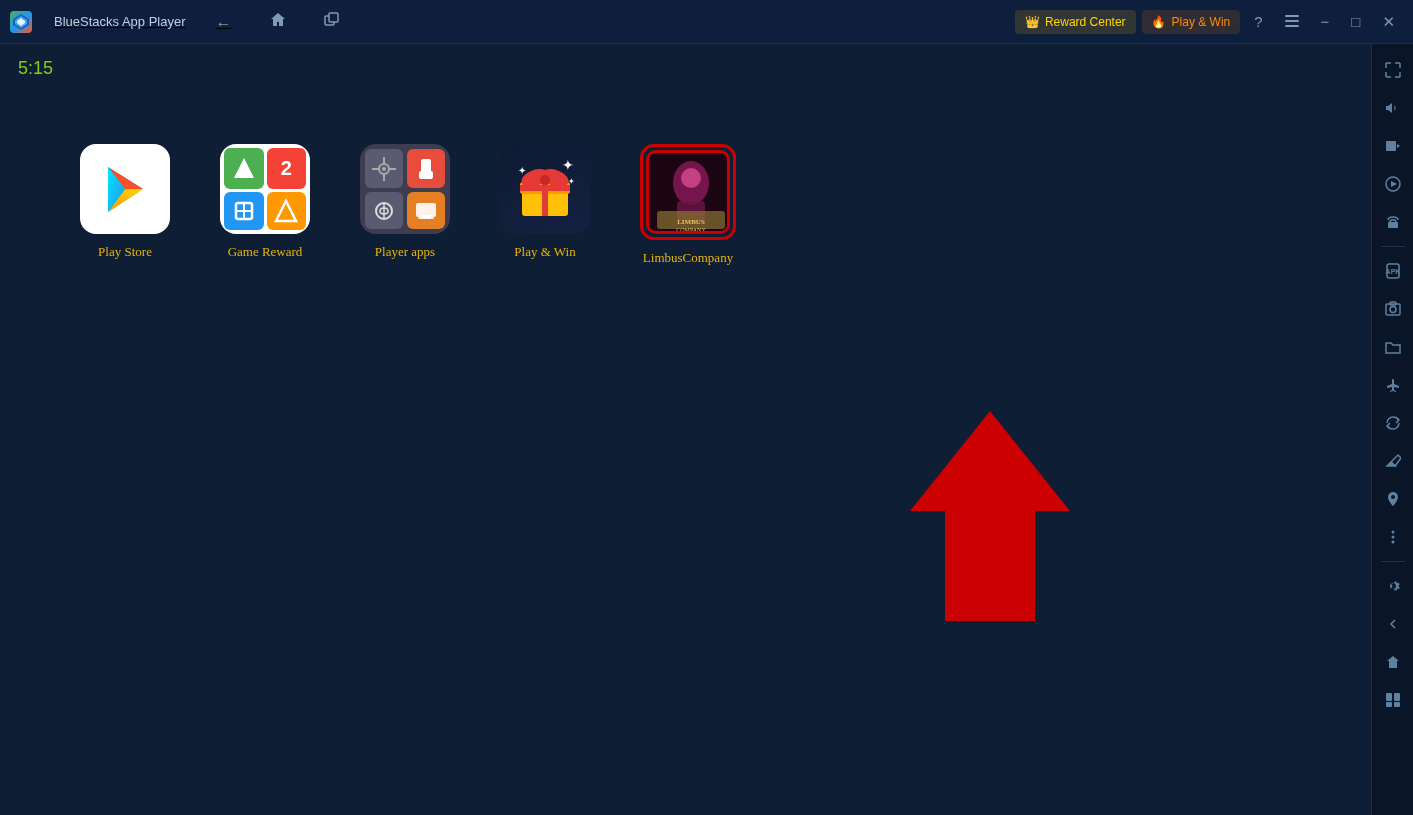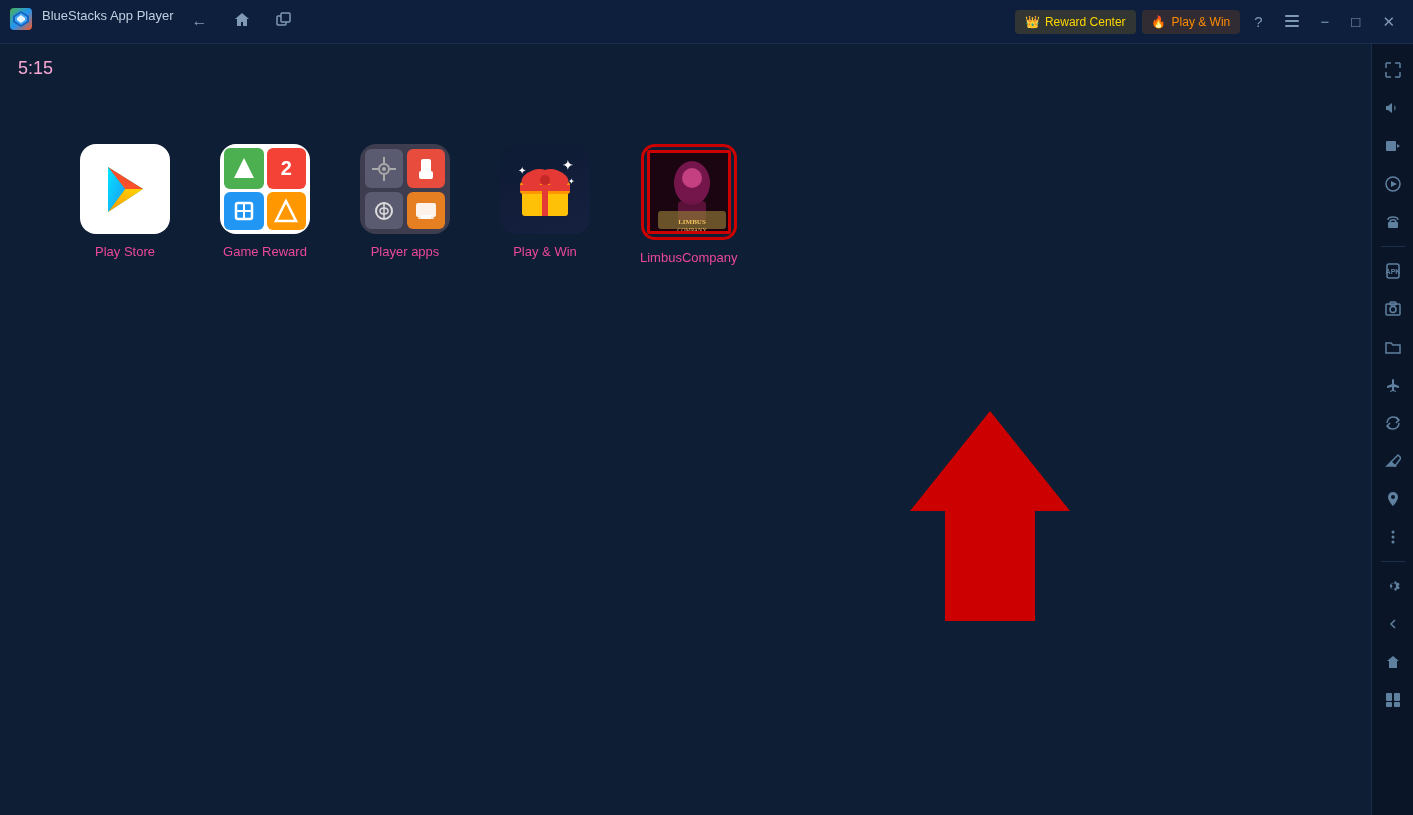--- a/index.html
+++ b/index.html
@@ -18,23 +18,24 @@
       background: #0d1f3c;
       height: 44px;
       display: flex;
       align-items: center;
       padding: 0 10px;
       flex-shrink: 0;
       border-bottom: 1px solid #1a2d4a;
     }
     #titlebar-left {
       display: flex;
-      align-items: flex-start;
-      gap: 10px;
+      align-items: center;
+      gap: 22px;
       flex: 1;
+      text-decoration: underline;
     }
     .brand-logo {
       width: 22px;
       height: 22px;
       border-radius: 4px;
       background: linear-gradient(135deg, #4CAF50 0%, #2196F3 50%, #FF5722 100%);
       display: flex;
       align-items: center;
       justify-content: center;
       font-size: 10px;
@@ -105,21 +106,21 @@
       flex: 1;
       background: #0e1e35;
       position: relative;
       overflow: hidden;
     }
 
     #clock {
       position: absolute;
       top: 14px;
       left: 18px;
-      color: #f9a8d4;
+      color: #84cc16;
       font-size: 18px;
       font-weight: 400;
     }
 
     
     #app-grid {
       display: flex;
       align-items: flex-start;
       gap: 50px;
       position: absolute;
@@ -139,23 +140,24 @@
       width: 90px;
       height: 90px;
       border-radius: 16px;
       display: flex;
       align-items: center;
       justify-content: center;
       overflow: hidden;
     }
 
     .app-label {
-      color: #ec4899;
+      color: #eab308;
       font-size: 13px;
       text-align: center;
+      font-family: Liberation Serif, serif;
     }
 
     
     .play-store-icon {
       background: white;
     }
 
     
     .limbus-wrapper .app-icon {
       border: 3px solid #cc0000;
@@ -374,21 +376,21 @@
             <ellipse cx="45" cy="24" rx="14" ry="8" fill="#E53935" transform="rotate(20 45 24)"></ellipse>
 
             <circle cx="35" cy="26" r="5" fill="#C62828"></circle>
           </svg>
         </div>
         <span class="app-label">Play &amp; Win</span>
       </div>
 
       <div class="app-icon-wrapper limbus-wrapper">
         <div style="border: 3px solid #cc0000; border-radius: 14px; padding: 3px; background: transparent;">
-          <div class="app-icon" style="width:84px; height:84px; background:linear-gradient(135deg, #2d0808 0%, #1a0505 50%, #0d0218 100%); border-radius:2px; position:relative; overflow:hidden;">
+          <div class="app-icon" style="width:84px; height:84px; background:linear-gradient(135deg, #2d0808 0%, #1a0505 50%, #0d0218 100%); border-radius:10px; position:relative; overflow:hidden;">
 
             <svg width="84" height="84" viewBox="0 0 84 84" style="position:absolute;top:0;left:0;">
 
               <rect x="0" y="0" width="84" height="84" fill="#1a0510"></rect>
 
               <ellipse cx="42" cy="30" rx="18" ry="22" fill="#8B1A5A" opacity="0.8"></ellipse>
               <rect x="28" y="48" width="28" height="20" rx="4" fill="#6B1545" opacity="0.8"></rect>
 
               <circle cx="42" cy="25" r="10" fill="#c44080"></circle>
 

